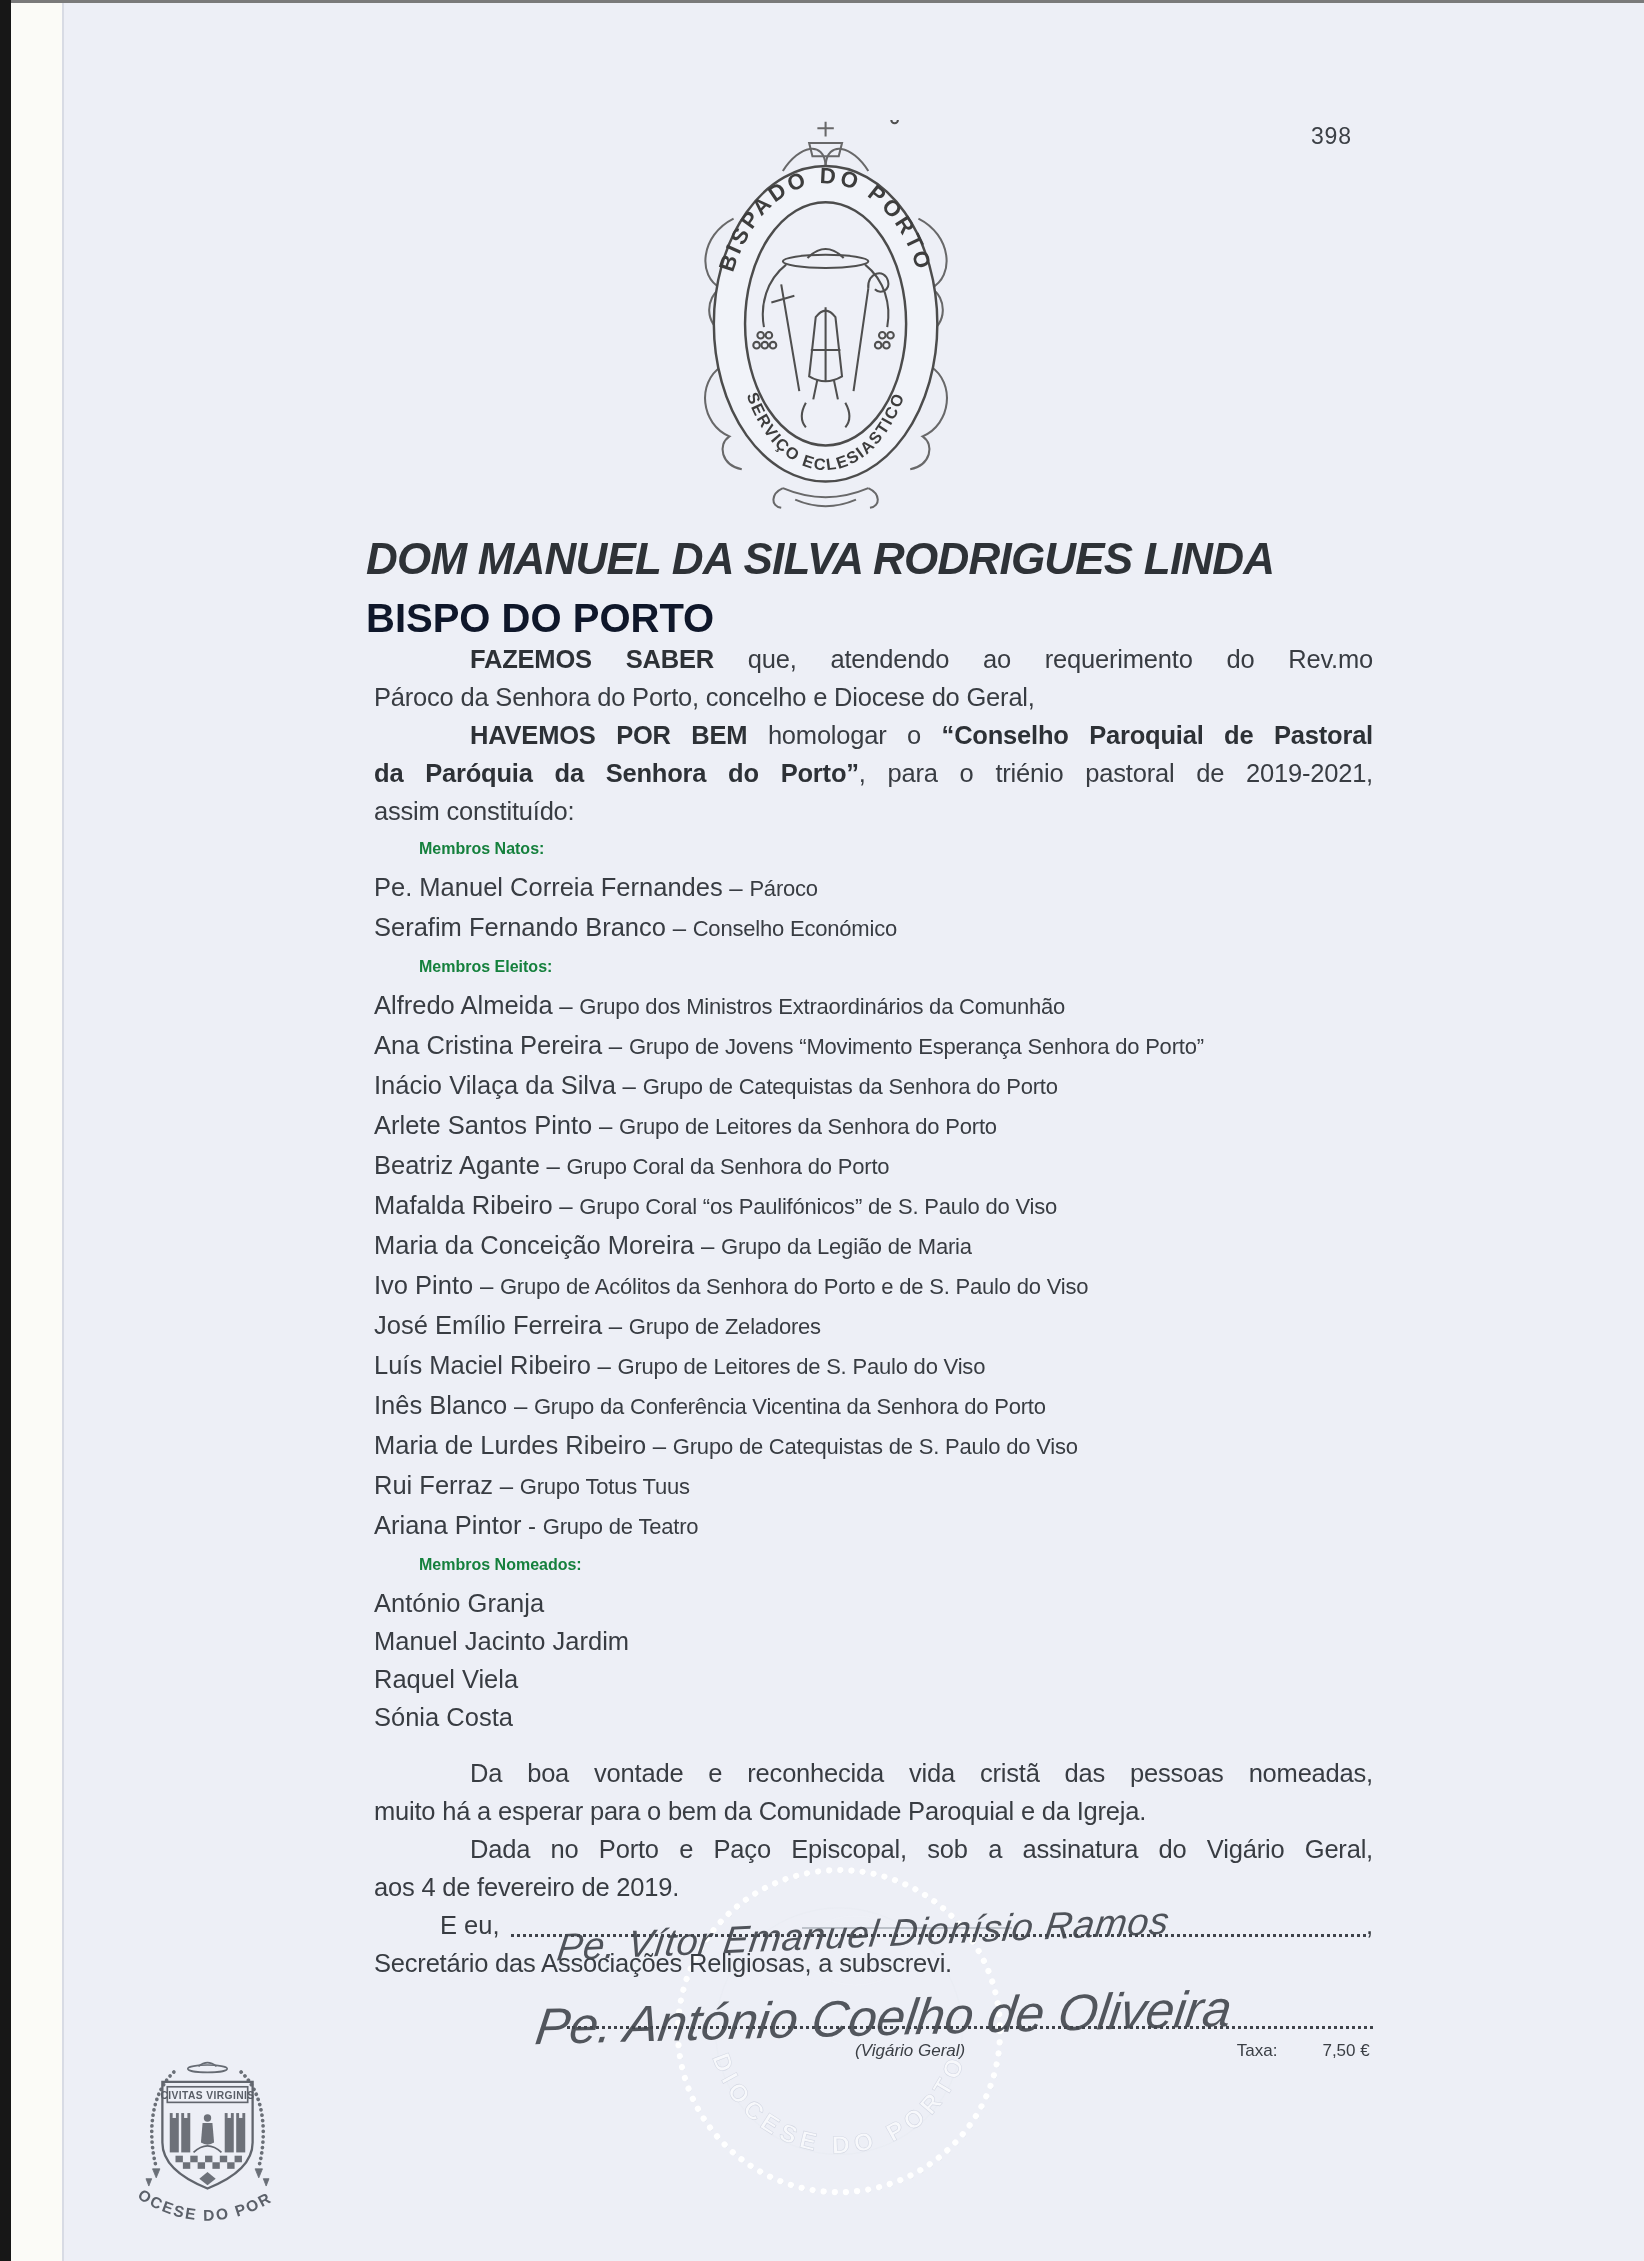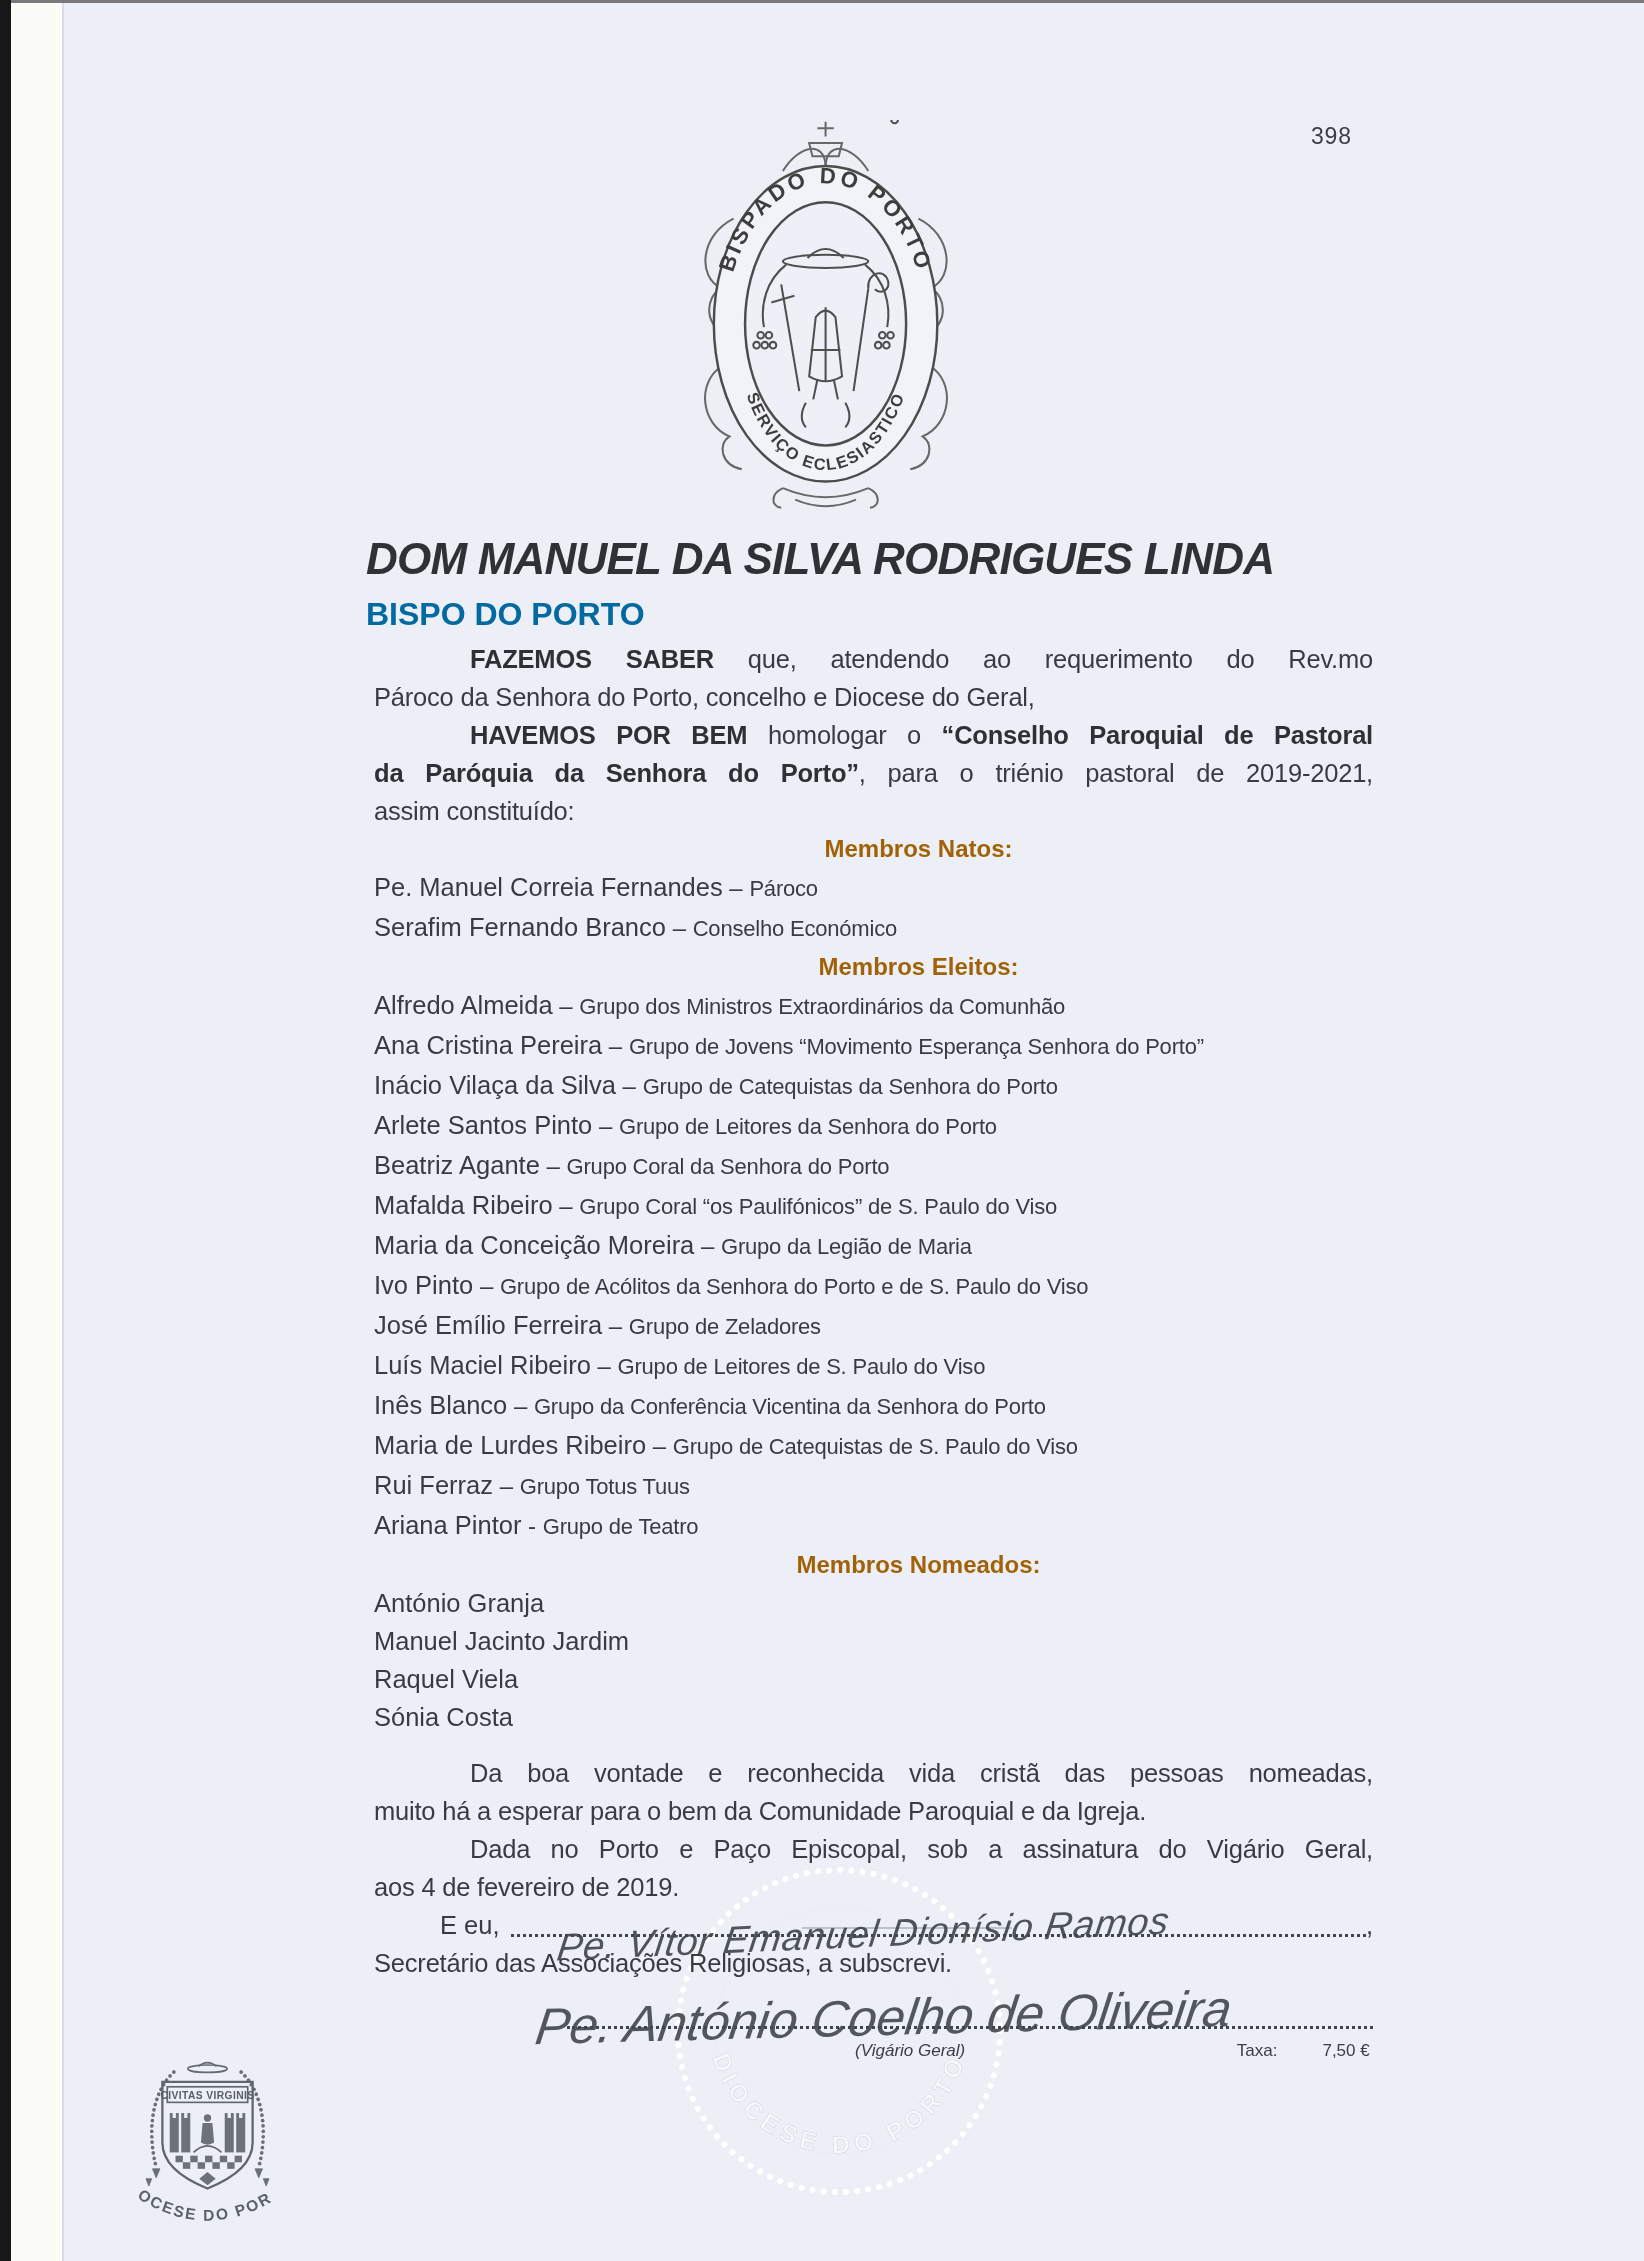--- a/index.html
+++ b/index.html
@@ -12,29 +12,29 @@
   .edge-seam{position:absolute;left:62px;top:0;width:1.6px;height:100%;background:#d8dbe4;z-index:5;}
 
   .pagenum{position:absolute;left:1311px;top:123px;font-size:23px;color:#3c4046;letter-spacing:0.8px;z-index:3;}
 
   .emblem{position:absolute;left:684px;top:120px;z-index:3;}
   .stamp{position:absolute;left:123px;top:2057px;z-index:3;}
   .watermark{position:absolute;left:650px;top:1860px;z-index:1;}
 
   .titlewrap{position:absolute;left:366px;top:534px;width:999px;text-align:left;z-index:3;}
   .title{font-size:44px;font-weight:bold;font-style:italic;color:#2e3237;letter-spacing:-0.8px;white-space:nowrap;}
-  .subtitle{margin-top:11.5px;font-size:32px;font-weight:bold;color:#0369a1;letter-spacing:0px;}
+  .subtitle{margin-top:11.5px;font-size:40px;font-weight:bold;color:#0f172a;letter-spacing:0px;}
 
   .doc{position:absolute;left:374px;top:640px;width:999px;z-index:3;}
   .line{font-size:25.5px;line-height:38px;white-space:nowrap;}
   .para{white-space:normal;letter-spacing:-0.2px;}
   .para.ind{text-indent:96px;}
   .para.just{text-align:justify;text-align-last:justify;}
   .para b{font-weight:bold;color:#2d3136;}
-  .sheading{font-weight:bold;font-size:24px;text-align:center;transform:translateX(45px);color:#a16207;}
+  .sheading{font-weight:bold;font-size:16px;text-align:left;transform:translateX(45px);color:#15803d;}
   .member .mname{font-size:25.5px;}
   .member .mdash{font-size:24px;}
   .member .mrole{font-size:22px;letter-spacing:-0.2px;}
   .vgap{height:18px;}
 
   .eeu-row{display:flex;align-items:flex-end;font-size:25.5px;line-height:38px;}
   .eeu-label{padding-left:66px;white-space:pre;}
   .eeu-dots{flex:1;border-bottom:3.3px dotted #3f434a;margin:0 0 6.6px 11.5px;}
   .eeu-comma{margin-bottom:0px;}
 

